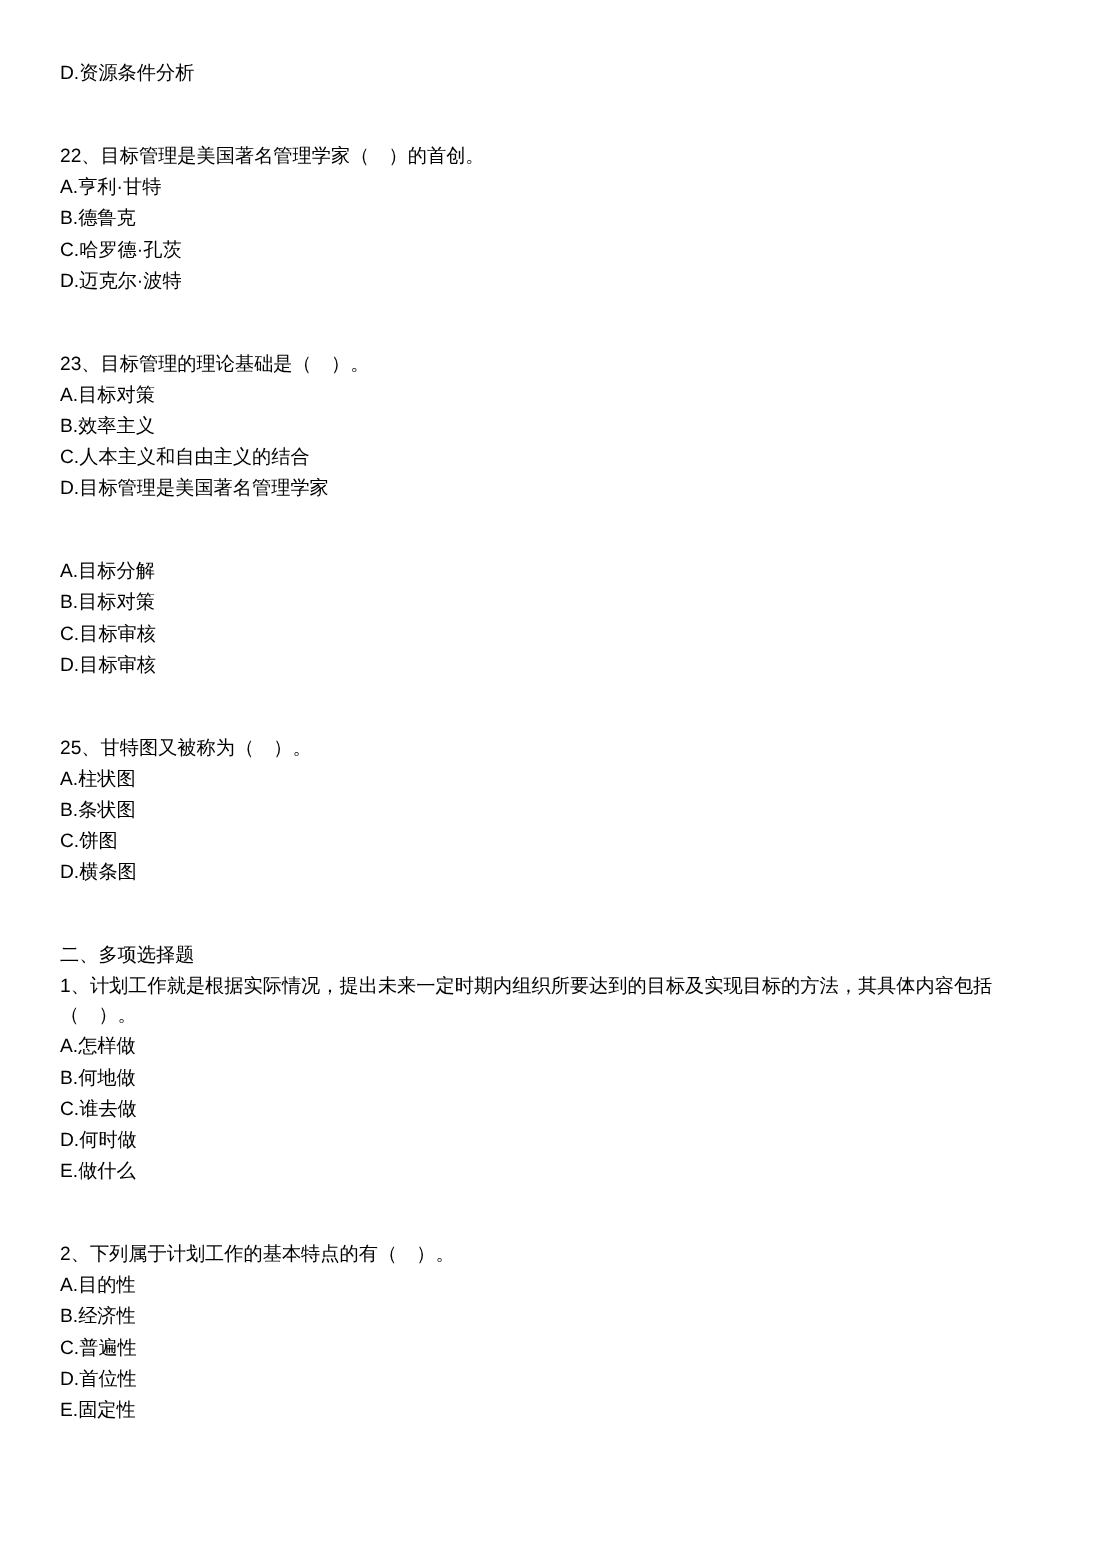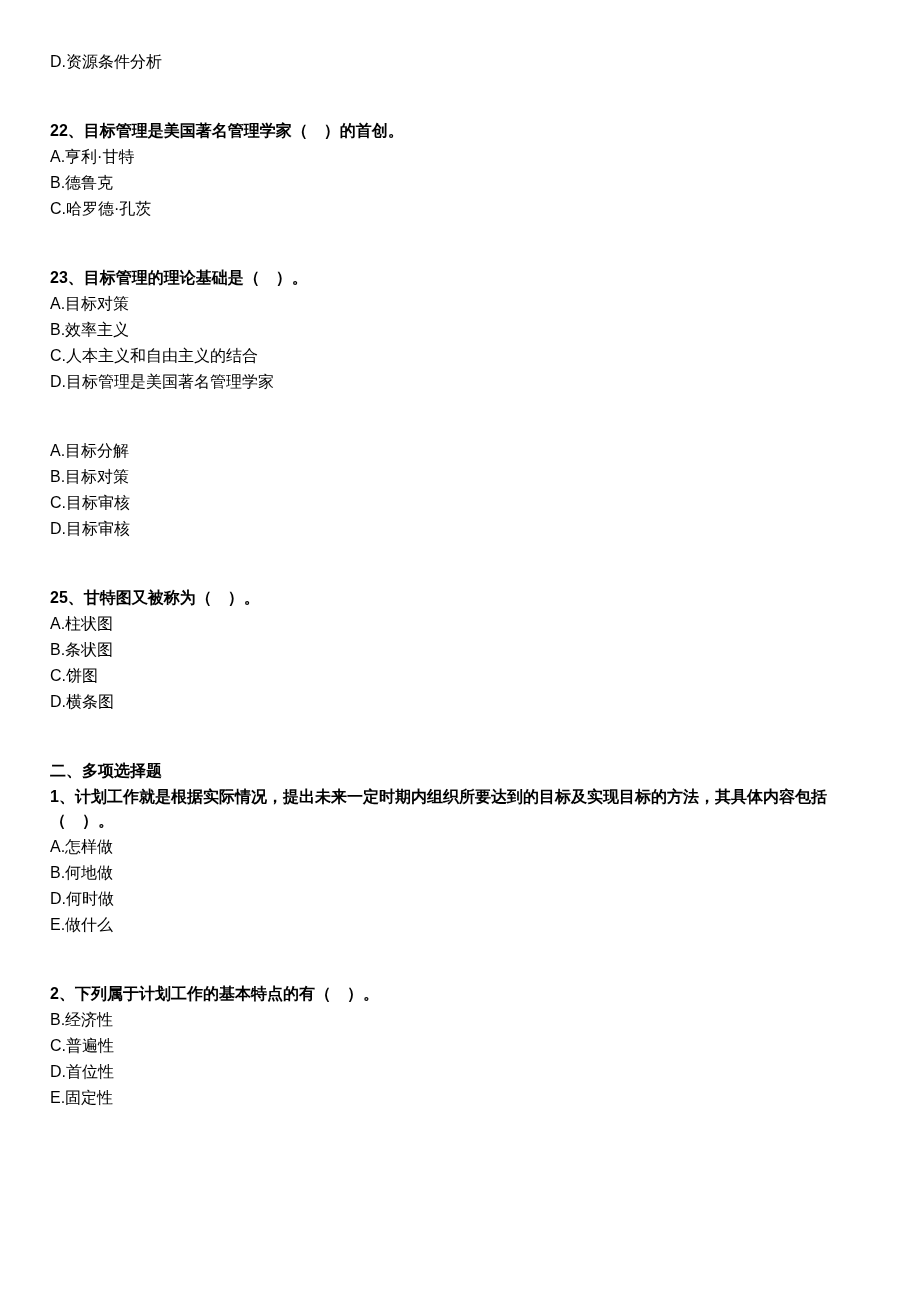--- a/index.html
+++ b/index.html
@@ -17,40 +17,40 @@
       width: 920px;
     }
     .option {
       margin-bottom: 2px;
     }
     .question-block {
       margin-bottom: 45px;
     }
     .question-text {
       margin-bottom: 2px;
-      font-weight: bold;
     }
     .section-title {
-      font-weight: bold;
+      font-weight: normal;
       margin-bottom: 2px;
     }
     .first-option {
       margin-bottom: 45px;
     }
   </style>
 </head>
 <body>
 
 <div class="first-option">D.资源条件分析</div>
 
 <div class="question-block">
   <div class="question-text">22、目标管理是美国著名管理学家（　）的首创。</div>
   <div class="option">A.亨利·甘特</div>
   <div class="option">B.德鲁克</div>
   <div class="option">C.哈罗德·孔茨</div>
+  <div class="option">D.迈克尔·波特</div>
 </div>
 
 <div class="question-block">
   <div class="question-text">23、目标管理的理论基础是（　）。</div>
   <div class="option">A.目标对策</div>
   <div class="option">B.效率主义</div>
   <div class="option">C.人本主义和自由主义的结合</div>
   <div class="option">D.目标管理是美国著名管理学家</div>
 </div>
 
@@ -68,23 +68,25 @@
   <div class="option">C.饼图</div>
   <div class="option">D.横条图</div>
 </div>
 
 <div class="section-title">二、多项选择题</div>
 
 <div class="question-block">
   <div class="question-text">1、计划工作就是根据实际情况，提出未来一定时期内组织所要达到的目标及实现目标的方法，其具体内容包括（　）。</div>
   <div class="option">A.怎样做</div>
   <div class="option">B.何地做</div>
+  <div class="option">C.谁去做</div>
   <div class="option">D.何时做</div>
   <div class="option">E.做什么</div>
 </div>
 
 <div class="question-block">
   <div class="question-text">2、下列属于计划工作的基本特点的有（　）。</div>
+  <div class="option">A.目的性</div>
   <div class="option">B.经济性</div>
   <div class="option">C.普遍性</div>
   <div class="option">D.首位性</div>
   <div class="option">E.固定性</div>
 </div>
 
 </body></html>

